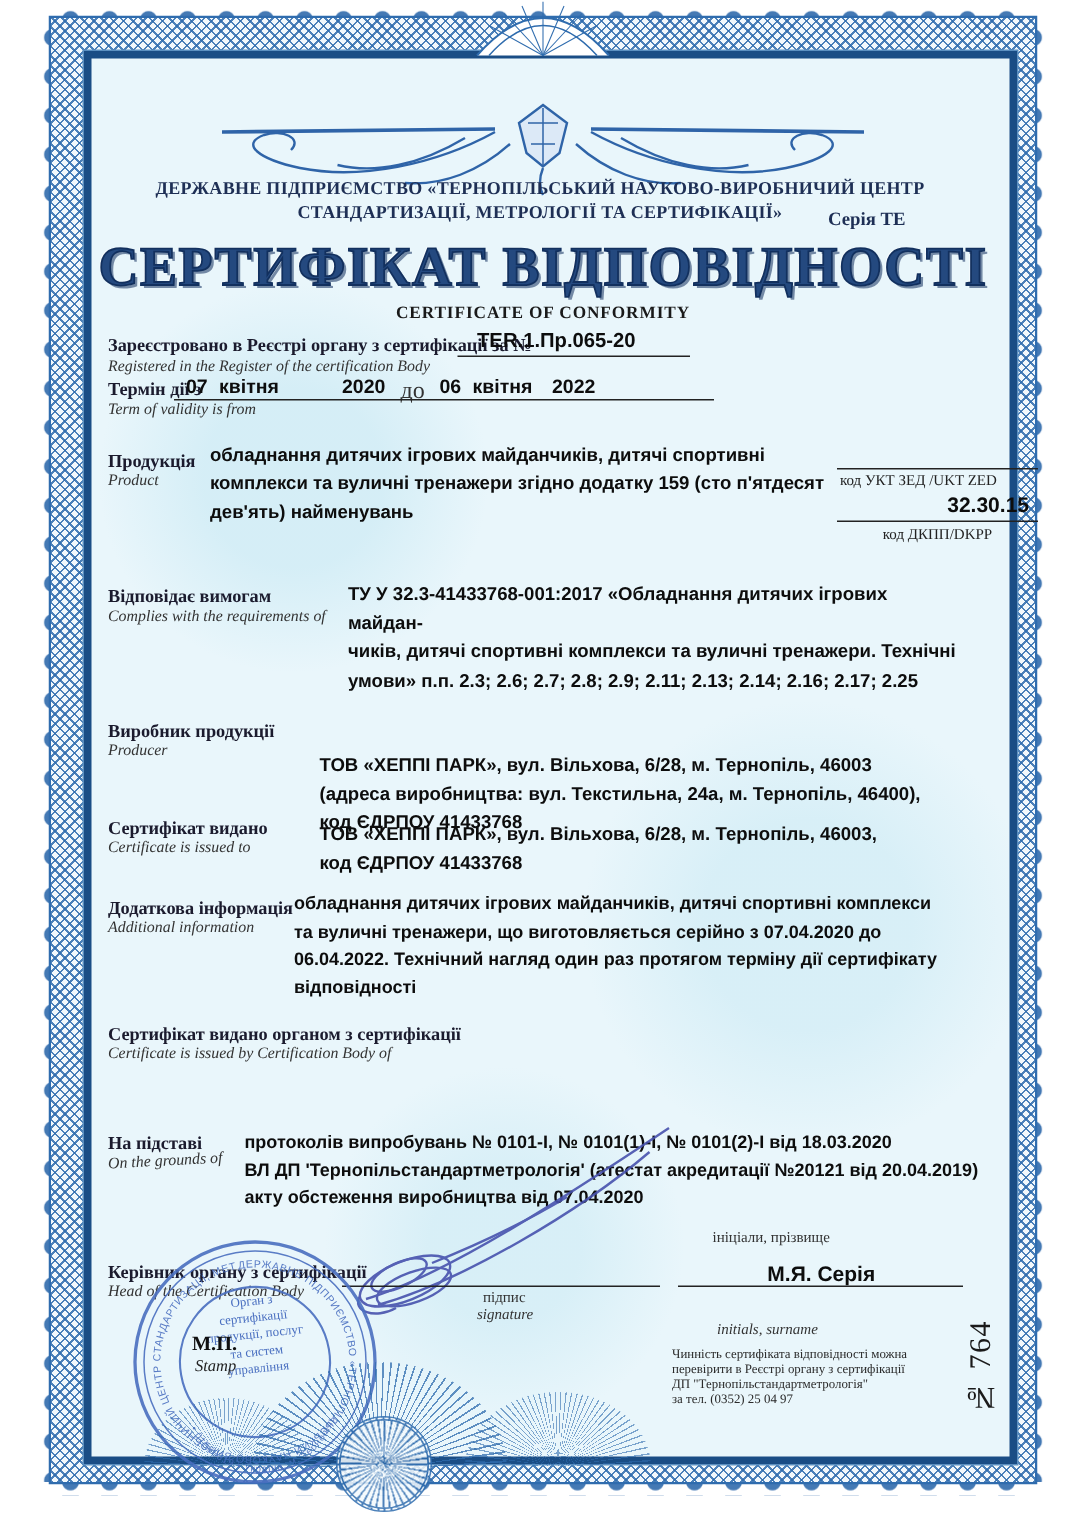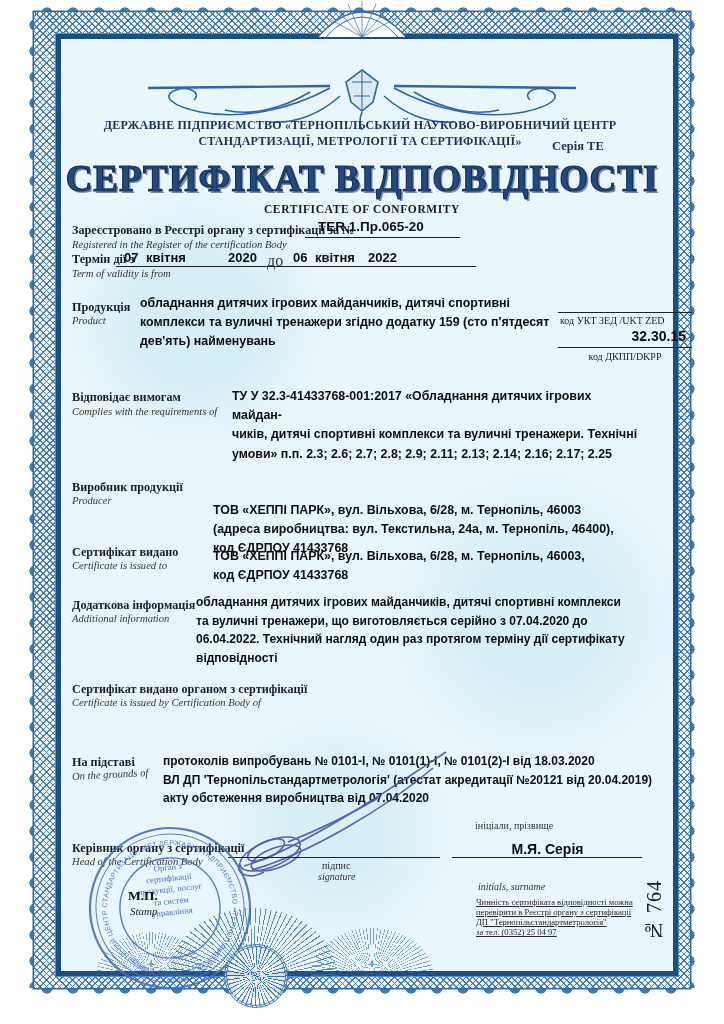--- a/index.html
+++ b/index.html
@@ -68,22 +68,22 @@
   .stamp{position:absolute;left:86px;top:824px;width:168px;height:168px;
       transform:rotate(-10deg);opacity:.9;}
   .stamp-inner{position:absolute;left:104px;top:862px;width:132px;text-align:center;
       font-size:8.6px;line-height:1.3;color:#4a6fc0;white-space:pre-line;
       transform:rotate(-6deg);}
   .mp{position:absolute;left:128px;top:888px;font-weight:bold;font-size:13.5px;color:#101010;}
   .mp-en{position:absolute;left:130px;top:905px;font-style:italic;font-size:11px;color:#222;}
   .cert-no{position:absolute;left:643px;top:832px;height:110px;
       writing-mode:vertical-rl;transform:rotate(180deg);
       font-size:20px;color:#1a1a1a;letter-spacing:1px;}
-  .note{position:absolute;left:476px;top:897px;width:200px;font-size:8.6px;line-height:1.18;
-      color:#2a2a2a;white-space:pre-line;text-decoration:underline;}
+  .note{position:absolute;left:448px;top:897px;width:200px;font-size:8.6px;line-height:1.18;
+      color:#2a2a2a;white-space:pre-line;}
   
   .fan{position:absolute;border-radius:50% 50% 0 0/100% 100% 0 0;opacity:.75;
       background:repeating-conic-gradient(from 265deg at 50% 100%,#2f6cae 0 0.9deg,rgba(255,255,255,0) 0.9deg 4.2deg);}
   .fan-c{left:168px;top:908px;width:170px;height:72px;}
   .fan-l{left:96px;top:932px;width:110px;height:46px;opacity:.6;}
   .fan-r{left:310px;top:928px;width:124px;height:50px;opacity:.6;}
   .rosette{position:absolute;left:224px;top:944px;width:58px;height:58px;border-radius:50%;
       background:repeating-conic-gradient(#2f6cae 0 2.5deg,#f4fafd 2.5deg 9deg);
       border:3px double #2f6cae;opacity:.85;}
 </style>

